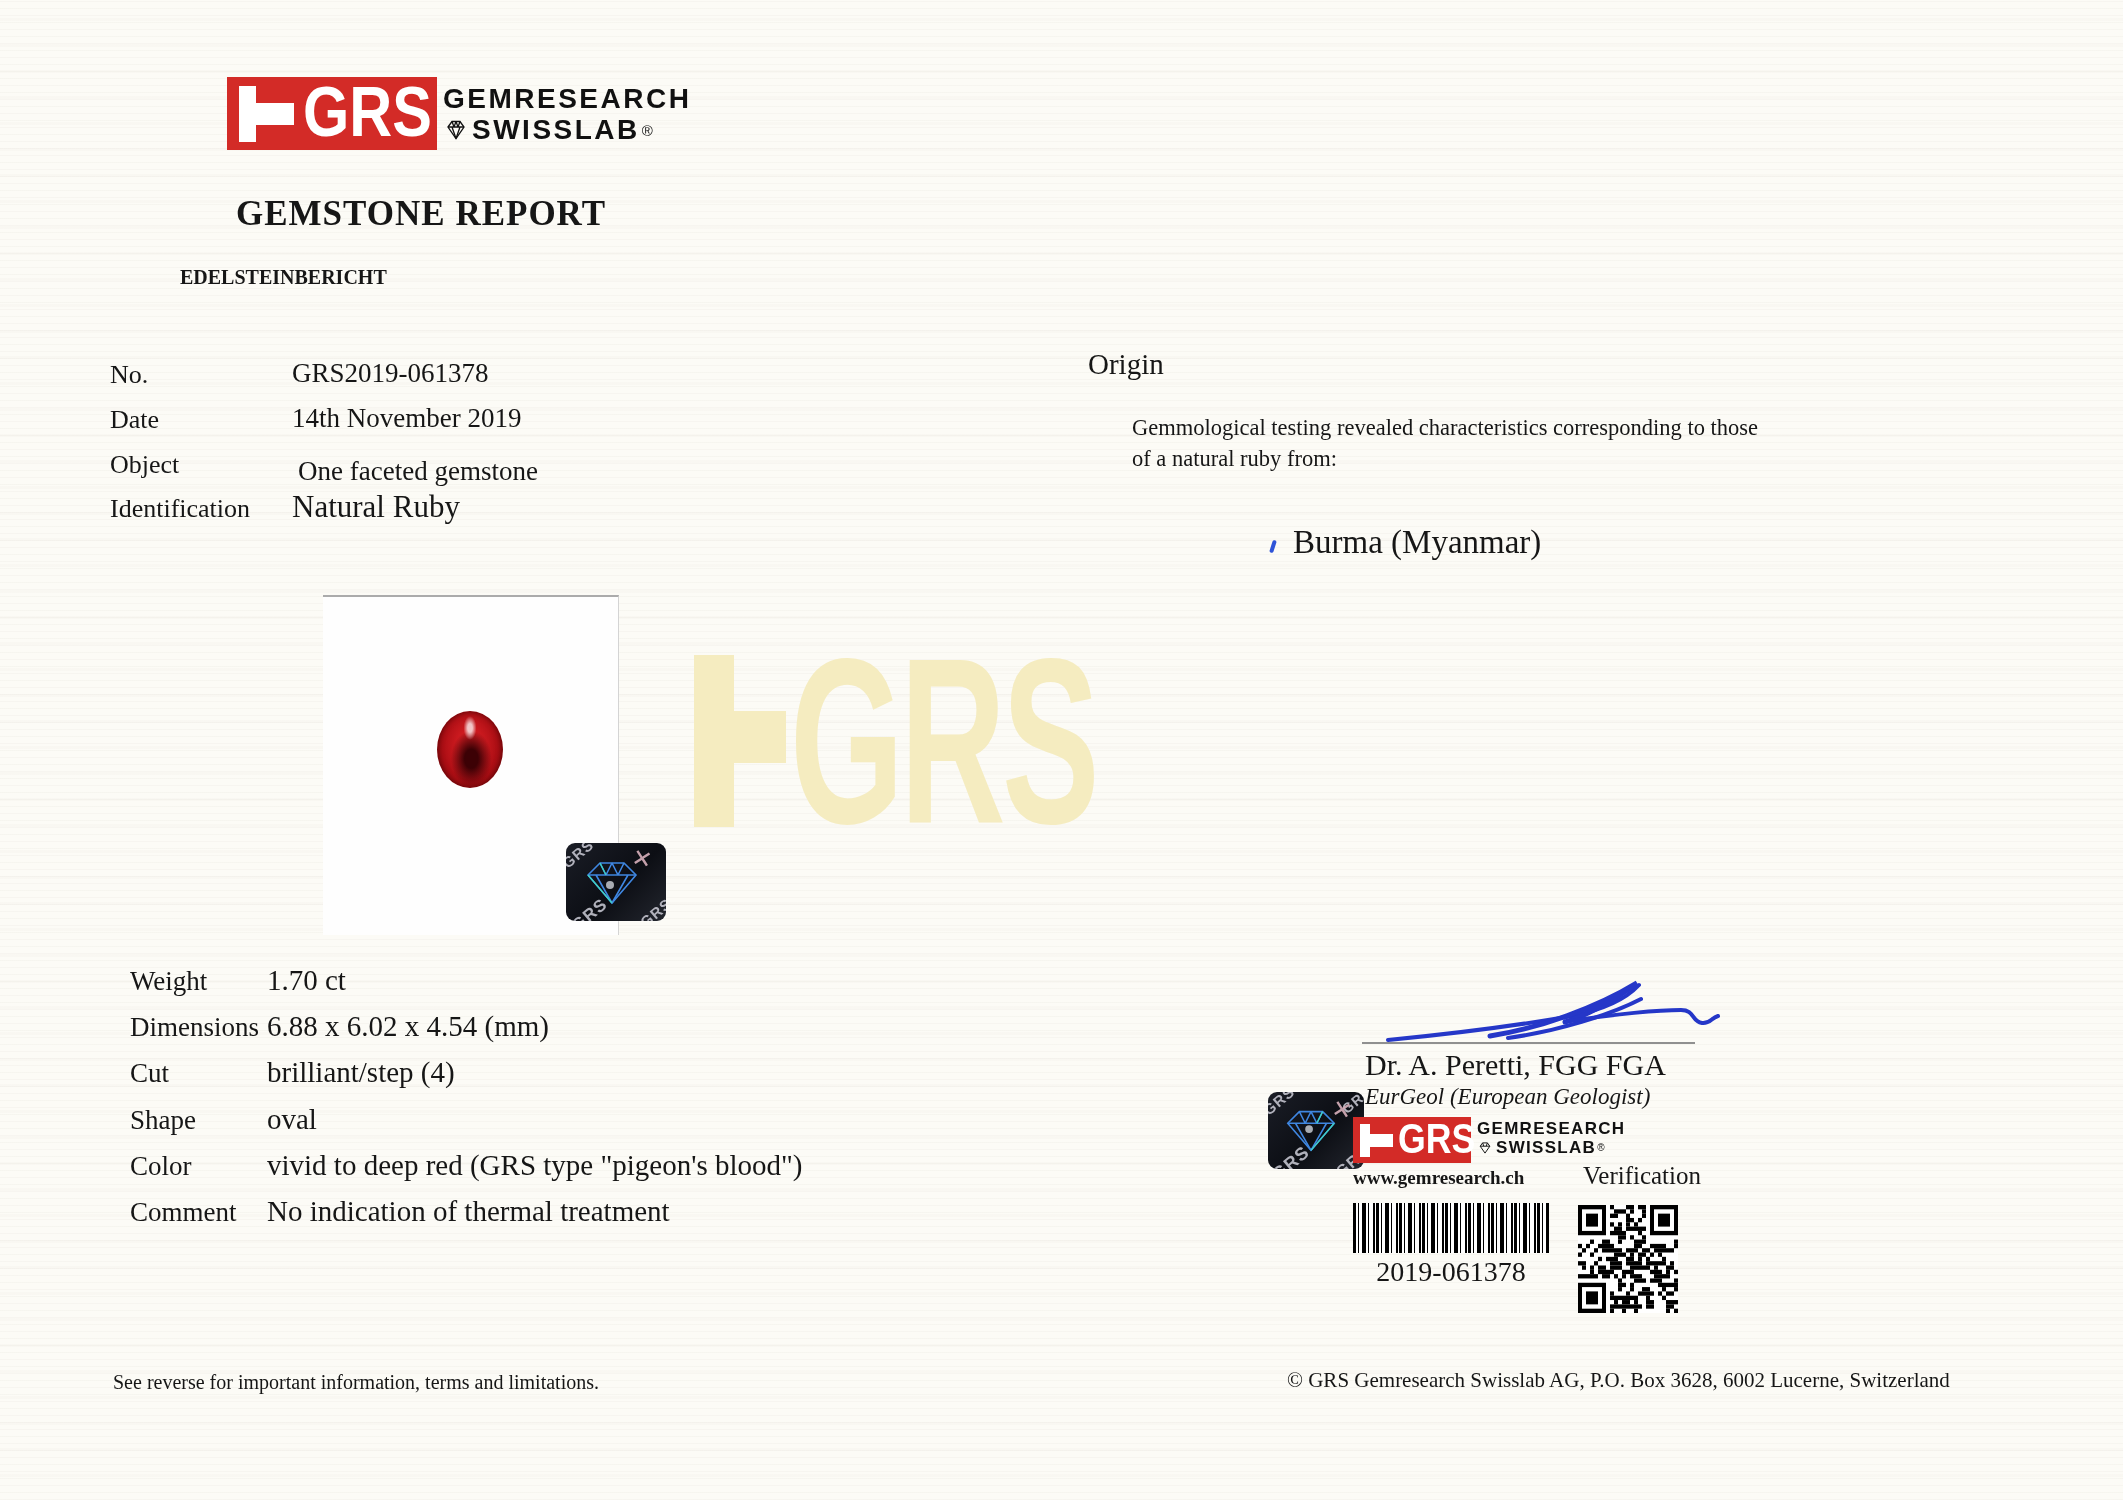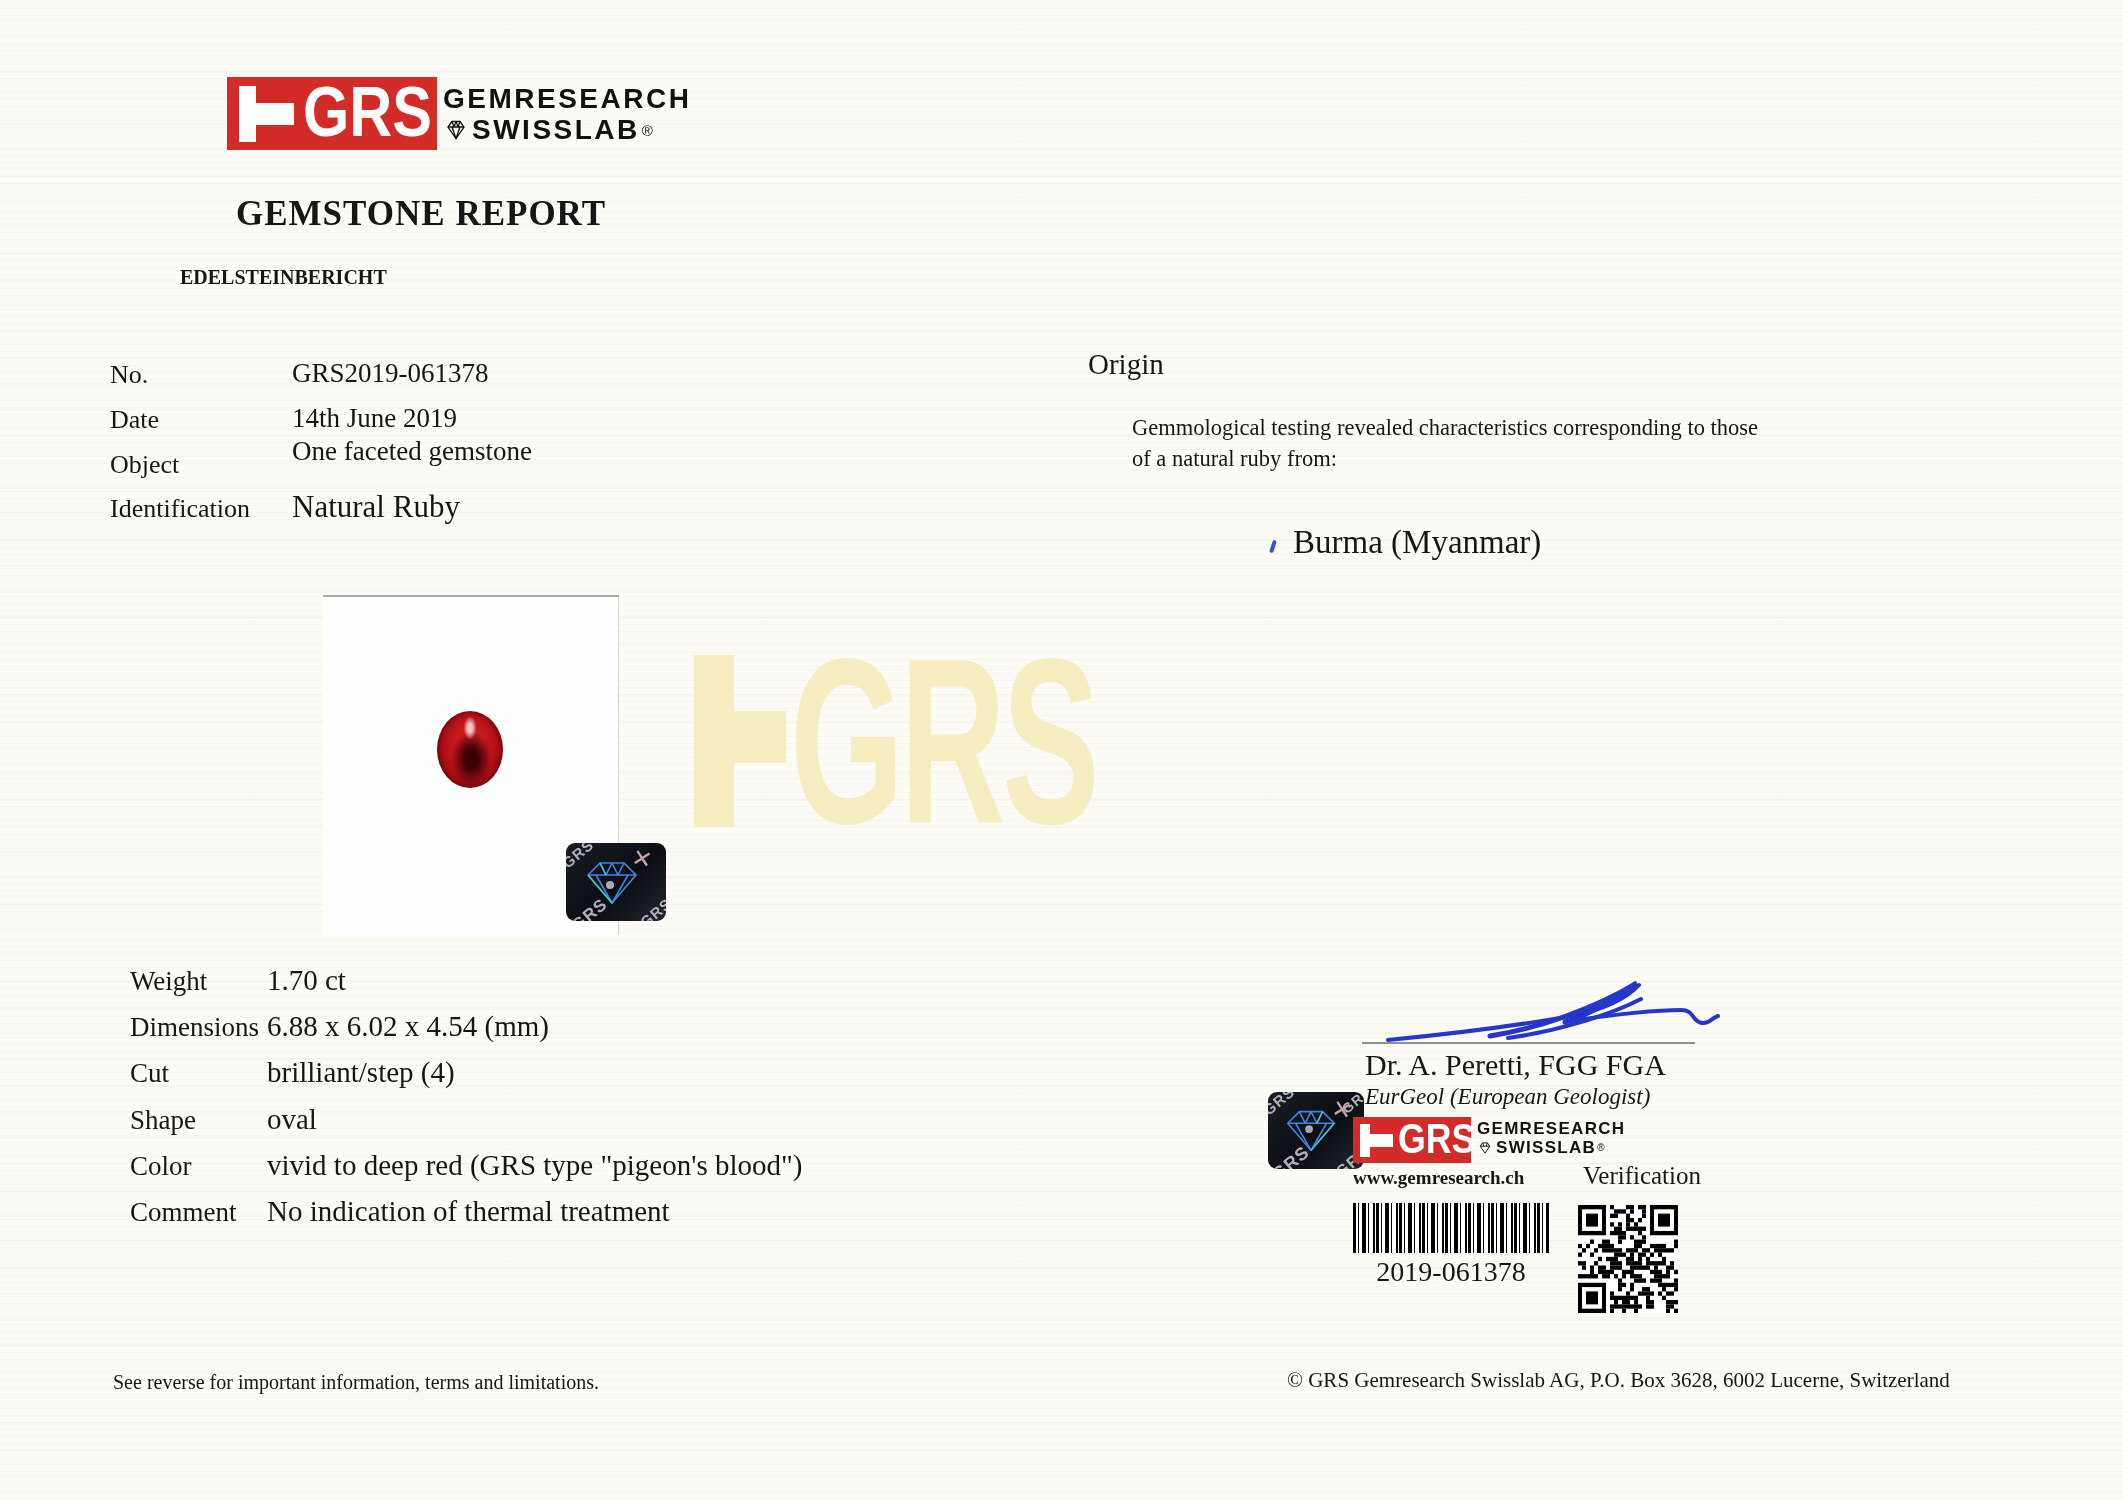--- a/index.html
+++ b/index.html
@@ -142,25 +142,25 @@
   <div class="abs doc-sub">
     <div>EDELSTEINBERICHT</div>
   </div>
 
   <div class="frow">
     <span class="abs lab" style="top:360px;">No.</span>
     <span class="abs val" style="top:358px;">GRS2019-061378</span>
   </div>
   <div class="frow">
     <span class="abs lab" style="top:405px;">Date</span>
-    <span class="abs val" style="top:403px;">14th June 2019</span>
+    <span class="abs val" style="top:403px;">14th November 2019</span>
   </div>
   <div class="frow">
     <span class="abs lab" style="top:450px;">Object</span>
-    <span class="abs val" style="top:436px;">One faceted gemstone</span>
+    <span class="abs val" style="top:456px;margin-left:6px;">One faceted gemstone</span>
   </div>
   <div class="frow">
     <span class="abs lab" style="top:494px;">Identification</span>
     <span class="abs val id-big" style="top:489px;">Natural Ruby</span>
   </div>
 
   <div class="abs card"></div>
   <div class="abs ruby"></div>
   <div class="abs holo holo1">
     <span class="grs-ghost" style="left:-6px;top:2px;font-size:15px;">GRS</span>

